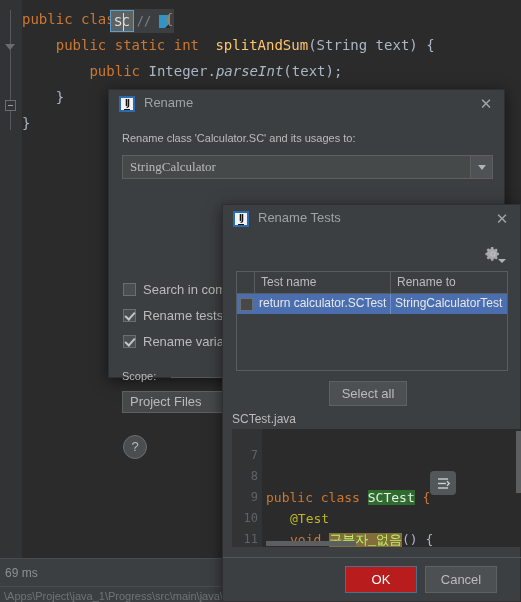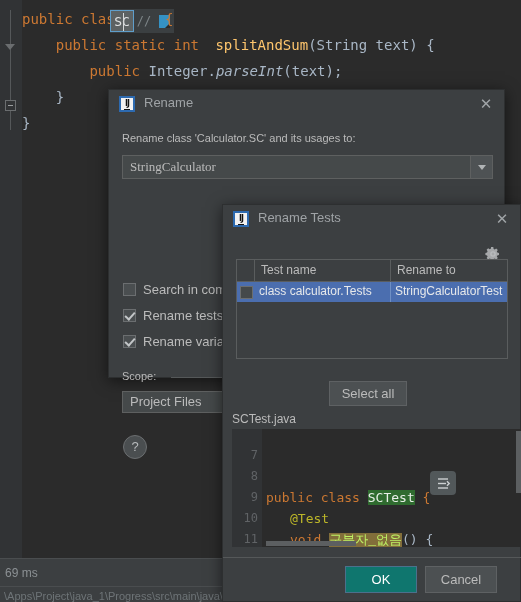--- a/index.html
+++ b/index.html
@@ -178,21 +178,21 @@
     font-size: 13px; text-align: center; line-height: 21px;
   }
 
   
   .btn {
     position: absolute; box-sizing: border-box; height: 25px;
     border: 1px solid #5e6163; background: #4c5052; color: #bbbbbb;
     font-size: 13px; text-align: center; line-height: 23px;
   }
   .btn.primary {
-    background: #0f766e; border-color: #4c708c; color: #ffffff;
+    background: #b91c1c; border-color: #4c708c; color: #ffffff;
   }
 
   
   .tbl {
     position: absolute; box-sizing: border-box;
     border: 1px solid #5a5d5e; background: #3c3f41;
   }
   .tbl-head {
     display: flex; height: 21px; border-bottom: 1px solid #5a5d5e;
     background: #3c3f41;
@@ -355,31 +355,31 @@
 
 
     <div class="gear" style="left:262px; top:41px;">
       <svg width="16" height="16" viewBox="0 0 16 16" aria-hidden="true">
         <path fill="#b8bbbd" d="M8 5.2a2.8 2.8 0 100 5.6 2.8 2.8 0 000-5.6zm0 4.2a1.4 1.4 0 110-2.8 1.4 1.4 0 010 2.8z"></path>
         <path fill="#b8bbbd" d="M14 9.1V6.9l-1.7-.3a4.6 4.6 0 00-.5-1.2l1-1.4-1.6-1.6-1.4 1a4.6 4.6 0 00-1.2-.5L8.3 1H6.1l-.3 1.7a4.6 4.6 0 00-1.2.5l-1.4-1L1.6 3.8l1 1.4a4.6 4.6 0 00-.5 1.2L0.4 6.9v2.2l1.7.3c.1.4.3.8.5 1.2l-1 1.4 1.6 1.6 1.4-1c.4.2.8.4 1.2.5l.3 1.7h2.2l.3-1.7c.4-.1.8-.3 1.2-.5l1.4 1 1.6-1.6-1-1.4c.2-.4.4-.8.5-1.2L14 9.1z" opacity=".85"></path>
       </svg>
       <span class="gear-arrow" style="left:13px; top:13px;"></span>
     </div>
 
-    <div class="tbl" style="left:13px; top:54px; width:272px; height:100px;">
+    <div class="tbl" style="left:13px; top:66px; width:272px; height:100px;">
       <div class="tbl-head">
         <div style="width:18px; padding-left:0;"></div>
         <div style="width:136px;">Test name</div>
         <div style="width:116px; border-right:none;">Rename to</div>
       </div>
       <div class="tbl-row">
         <div class="rowcb">
           <span class="cbox"></span>
         </div>
-        <div class="col-sep" style="width:136px;">class calculator.Tests</div>
+        <div class="col-sep" style="width:136px;">return calculator.SCTest</div>
         <div style="width:116px;">StringCalculatorTest</div>
       </div>
     </div>
 
     <div class="btn" style="left:106px; top:176px; width:78px;">Select all</div>
 
     <div class="dlg-label" style="left:9px; top:207px; font-size:12px;">SCTest.java</div>
 
     <div class="preview" style="left:9px; top:224px; width:290px; height:118px;">
       <div class="pv-gutter"></div>

